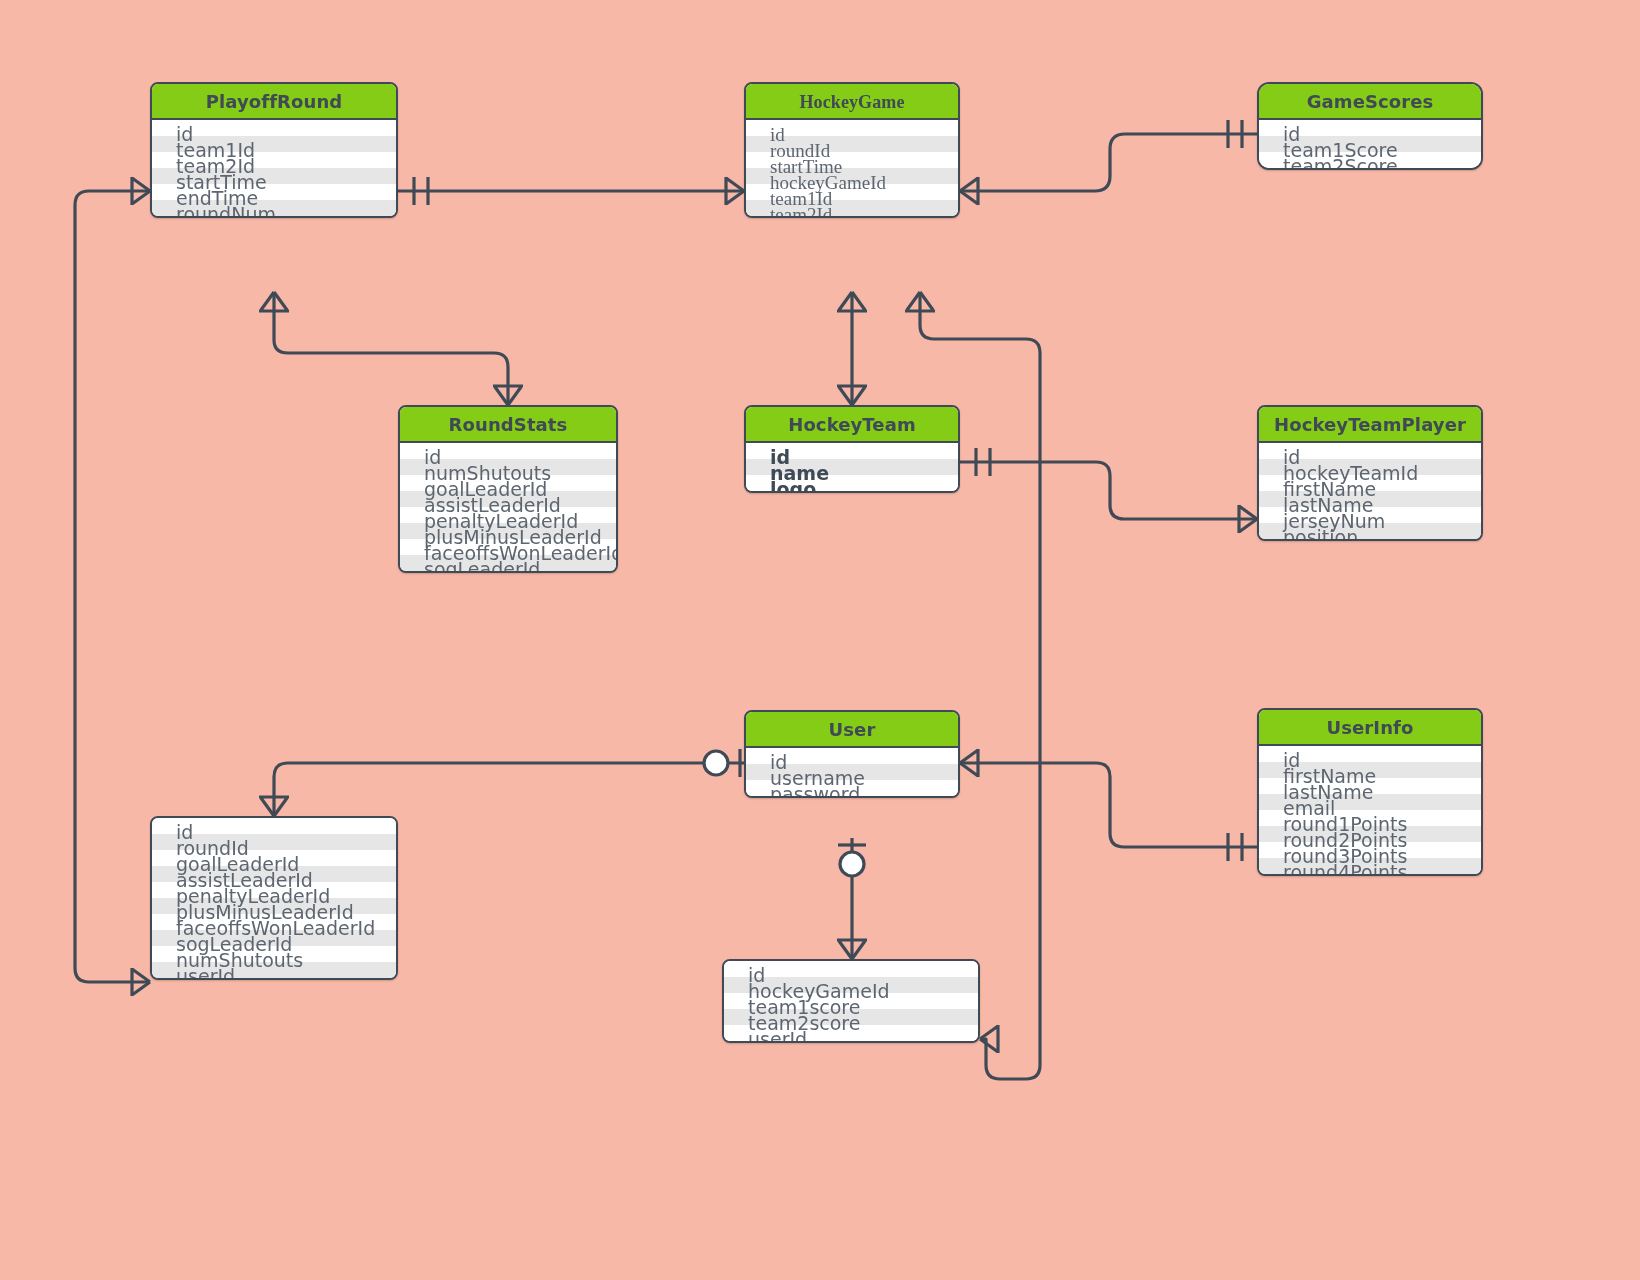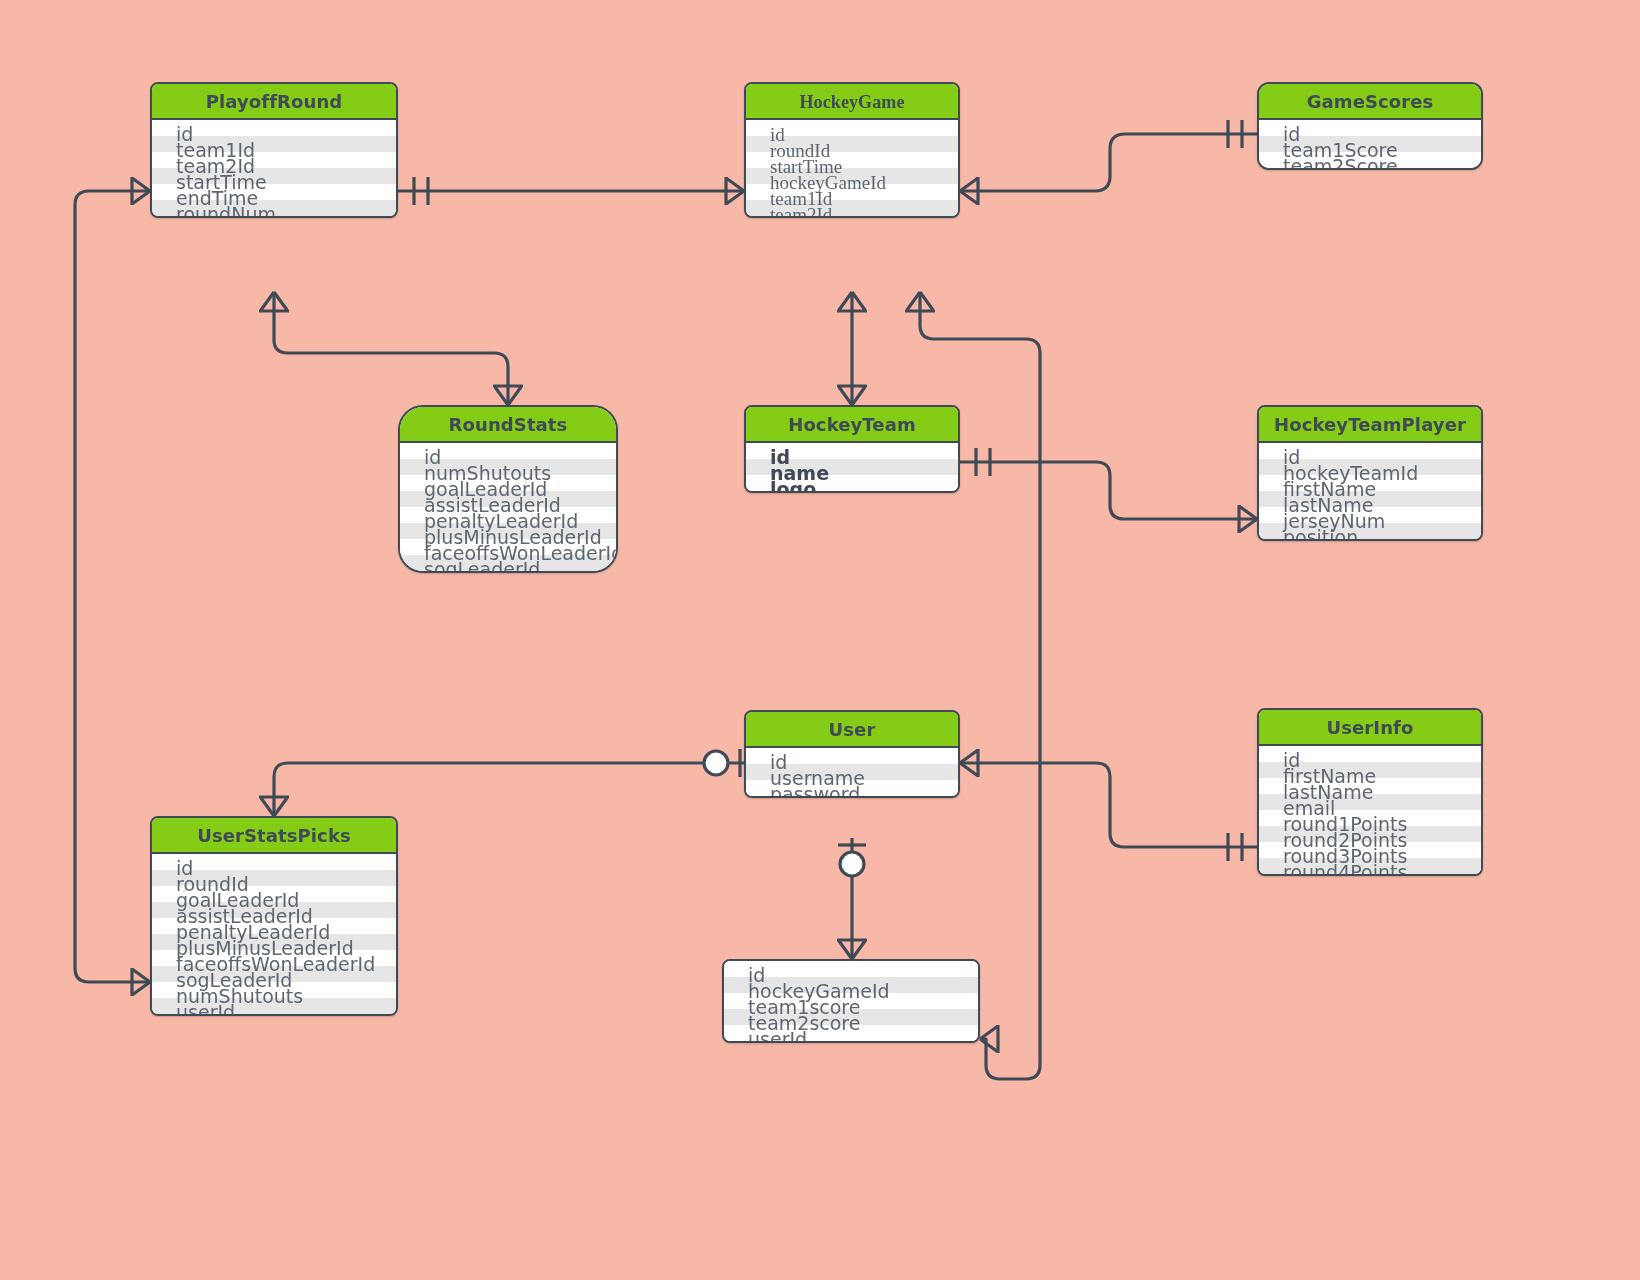--- a/index.html
+++ b/index.html
@@ -146,21 +146,21 @@
         <div class="attr alt">hockeyGameId</div>
         <div class="attr">team1Id</div>
         <div class="attr alt">team2Id</div>
       </div>
       <div class="entity" style="left: 1257px; top: 82px; width: 226px; border-radius: 12px;">
         <div class="entity-title">GameScores</div>
         <div class="attr">id</div>
         <div class="attr alt">team1Score</div>
         <div class="attr">team2Score</div>
       </div>
-      <div class="entity" style="left: 398px; top: 405px; width: 220px; border-radius: 25px;">
+      <div class="entity" style="left: 398px; top: 405px; width: 220px;">
         <div class="entity-title">RoundStats</div>
         <div class="attr">id</div>
         <div class="attr alt">numShutouts</div>
         <div class="attr">goalLeaderId</div>
         <div class="attr alt">assistLeaderId</div>
         <div class="attr">penaltyLeaderId</div>
         <div class="attr alt">plusMinusLeaderId</div>
         <div class="attr">faceoffsWonLeaderId</div>
         <div class="attr alt">sogLeaderId</div>
       </div>
@@ -190,21 +190,20 @@
         <div class="attr">id</div>
         <div class="attr alt">firstName</div>
         <div class="attr">lastName</div>
         <div class="attr alt">email</div>
         <div class="attr">round1Points</div>
         <div class="attr alt">round2Points</div>
         <div class="attr">round3Points</div>
         <div class="attr alt">round4Points</div>
       </div>
       <div class="entity" style="left: 150px; top: 816px; width: 248px;">
-        <div class="entity-title">UserStatsPicks</div>
         <div class="attr">id</div>
         <div class="attr alt">roundId</div>
         <div class="attr">goalLeaderId</div>
         <div class="attr alt">assistLeaderId</div>
         <div class="attr">penaltyLeaderId</div>
         <div class="attr alt">plusMinusLeaderId</div>
         <div class="attr">faceoffsWonLeaderId</div>
         <div class="attr alt">sogLeaderId</div>
         <div class="attr">numShutouts</div>
         <div class="attr alt">userId</div>

